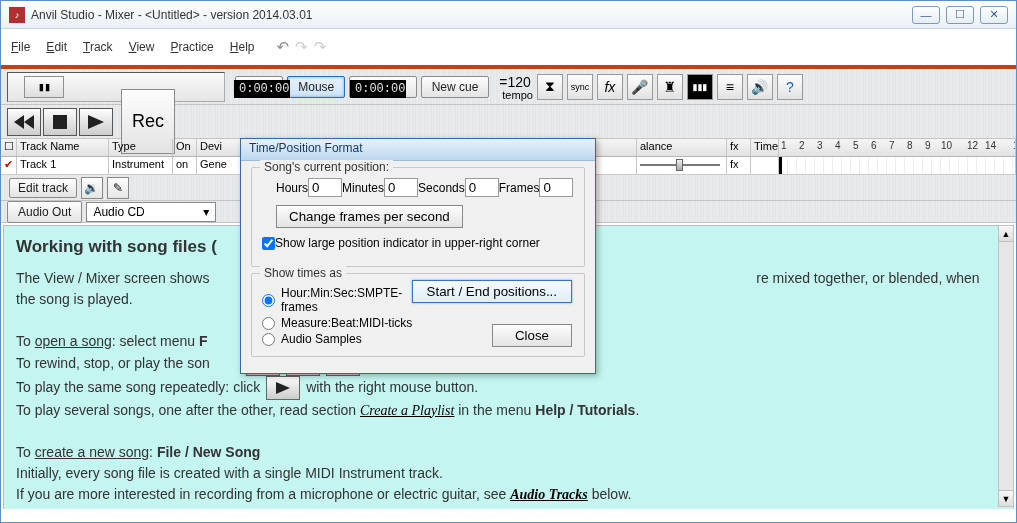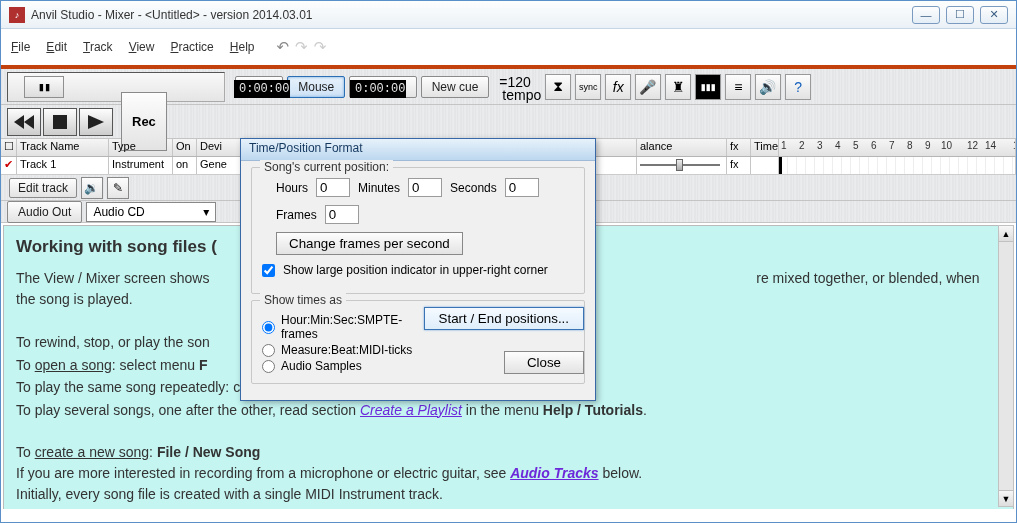--- a/index.html
+++ b/index.html
@@ -18,57 +18,57 @@
 .strip1 { height:36px; display:flex; align-items:center; padding:4px 6px; gap:4px; border-bottom:1px solid #c4c4c4;}
 .rewbox { border:1px inset #aaa; background:linear-gradient(#f9f9f9,#e5e5e5); width:218px; height:30px; display:flex; align-items:center; justify-content:flex-start; padding-left:16px;}
 .pausebtn { width:40px;height:22px;border:1px solid #8f8f8f;background:linear-gradient(#fbfbfb,#ddd);display:flex;align-items:center;justify-content:center;font-family:monospace;letter-spacing:-1px;}
 .btn { border:1px solid #8a8a8a; background:linear-gradient(#fdfdfd,#e3e3e3); padding:3px 10px; border-radius:2px; font-size:12px; color:#222;}
 .btn.active { border:1px solid #2a6fb5; background:linear-gradient(#e7f1fb,#cde2f6); box-shadow:inset 0 0 3px #6fa6d9;}
 .timer { font-family:"Courier New",monospace; color:#e5e5e5; background:#000; padding:2px 5px; font-size:12px; letter-spacing:0; width:56px; text-align:center;}
 .tgroup { display:flex; align-items:center; gap:4px; margin-left:6px;}
 .toolicon { width:26px;height:26px;border:1px solid #999;background:linear-gradient(#fdfdfd,#e2e2e2);display:flex;align-items:center;justify-content:center;font-size:14px;}
 .strip2 { height:34px; display:flex; align-items:center; gap:8px; padding:2px 6px; border-bottom:1px solid #c4c4c4;}
 .transbtn { width:34px;height:28px;border:1px solid #555;background:linear-gradient(#fdfdfd,#ccc);display:flex;align-items:center;justify-content:center;}
-.recbtn { border:1px solid #8a8a8a; background:linear-gradient(#fdfdfd,#e3e3e3); padding:21px 10px; font-weight:bold; font-size:13px;}
+.recbtn { border:1px solid #8a8a8a; background:linear-gradient(#fdfdfd,#e3e3e3); padding:21px 10px; font-weight:normal; font-size:18px;}
 .trackhdr { height:18px; background:linear-gradient(#f5f5f5,#e2e2e2); border-bottom:1px solid #b5b5b5; display:flex; font-size:11px;}
 .trackhdr > div, .trackrow > div { border-right:1px solid #c6c6c6; padding:1px 3px; overflow:hidden; white-space:nowrap;}
 .trackrow { height:18px; background:#fff; border-bottom:1px solid #ccc; display:flex; font-size:11px;}
 .c-chk{width:16px;} .c-name{width:92px;} .c-type{width:64px;} .c-on{width:24px;} .c-dev{width:440px;} .c-bal{width:90px;} .c-fx{width:24px;} .c-time{width:28px;}
 .ruler { flex:1; display:flex; align-items:center; position:relative; border-right:none;}
 .rulernum { position:absolute; top:1px; font-size:10px; color:#333;}
 .editrow { height:26px; padding:3px 8px; display:flex; align-items:center; gap:4px; border-bottom:1px solid #c4c4c4;}
 .editrow .btn { padding:2px 8px;}
 .sqbtn { width:22px;height:22px;border:1px solid #888;background:linear-gradient(#fdfdfd,#e5e5e5);display:flex;align-items:center;justify-content:center;}
 .audiorow { height:22px; padding:1px 6px; display:flex; align-items:center; gap:4px; border-bottom:1px solid #c4c4c4;}
 .combo { border:1px solid #888; background:#fff; padding:1px 6px; width:130px; height:20px; display:flex; align-items:center; justify-content:space-between;}
 .content { position:relative; height:286px; overflow:hidden;}
 .doc { background:#c4f5f1; padding:8px 12px; height:100%; color:#333; font-size:14px; line-height:1.5; border:1px solid #bbb; margin:2px;}
 .doc h2 { font-size:17px; font-weight:bold; margin-bottom:8px;}
-.doc a { color:#6d28d9; text-decoration:underline; font-style:italic;}
+.doc a { color:#000000; text-decoration:underline; font-style:italic;font-family:Liberation Serif, serif;}
 .inlinebtn { display:inline-flex; vertical-align:middle; width:34px;height:24px;border:1px solid #666;background:linear-gradient(#fdfdfd,#ccc);align-items:center;justify-content:center; margin:0 2px;}
 .scrollbar-v { position:absolute; right:2px; top:2px; bottom:2px; width:16px; background:#e6e6e6; border:1px solid #c1c1c1;}
 .scrollbar-v .arr { height:16px; background:linear-gradient(#f7f7f7,#ddd); border-bottom:1px solid #c1c1c1; text-align:center; font-size:9px; line-height:16px;}
 .scrollbar-v .arr.bot { position:absolute; bottom:0; left:0; right:0; border-top:1px solid #c1c1c1; border-bottom:none;}
 
 
 .dialog { position:absolute; left:240px; top:138px; width:356px; background:#f0f0f0; border:1px solid #3868a6; box-shadow:2px 2px 6px rgba(0,0,0,0.3);}
 .dlgtitle { height:22px; background:linear-gradient(#e7f2fb,#bcd7ef); color:#15385f; padding:2px 8px; font-size:12px; border-bottom:1px solid #9fbad6;}
 .dlgbody { padding:6px 10px 10px 10px;}
 .fieldset { border:1px solid #c8c8c8; border-radius:2px; padding:10px 10px 8px 10px; margin-bottom:6px; position:relative;}
 .fieldset .legend { position:absolute; top:-8px; left:8px; background:#f0f0f0; padding:0 4px; font-size:12px; color:#333;}
-.frow { display:flex; align-items:center; gap:8px; flex-wrap:wrap; margin-bottom:8px;}
+.frow { display:flex; align-items:center; gap:0; flex-wrap:wrap; margin-bottom:8px;}
 .frow label { font-size:12px;}
 .tinput { width:34px; border:1px solid #9b9b9b; padding:1px 3px; background:#fff;}
 .chgbtn { border:1px solid #888; background:linear-gradient(#fdfdfd,#e3e3e3); padding:3px 12px;}
 .radio { display:flex; align-items:center; gap:6px; margin:2px 0; font-size:12px;}
 .radio input { margin:0;}
-.dlgright { position:absolute; right:0; top:0;padding-left:40px;}
+.dlgright { position:absolute; right:12px; top:0;padding-left:40px;}
 .startend { border:1px solid #3a74b5; background:linear-gradient(#f5faff,#dfeefb); padding:3px 14px; box-shadow:0 0 2px #6fa6d9;}
 .close { border:1px solid #888; background:linear-gradient(#fdfdfd,#e3e3e3); padding:3px 22px;}
-.tempolbl { font-size:14px; line-height:10px; text-align:left; margin-left:3px;}
+.tempolbl { font-size:11px; line-height:10px; text-align:left; margin-left:3px;}
 svg { display:block;}
 .balslider { width:80px; height:14px; position:relative;}
 .balslider .track { position:absolute; top:6px; left:0; right:0; height:2px; background:#777;}
 .balslider .thumb { position:absolute; top:1px; left:36px; width:7px; height:12px; background:linear-gradient(#eee,#aaa); border:1px solid #666;}
 </style>
 </head>
 <body>
 
 <div class="window">
 
@@ -208,53 +208,53 @@
       </div>
   </div>
 
   <div class="content">
     <div class="doc">
       <h2>Working with song files (</h2>
       <p><span>The View / Mixer screen shows</span>
         <span style="visibility:hidden">xxxxxxxxxxxxxxxxxxxxxxxxxxxxxxxxxxxxxxxxxxxxxxxxxxxxxxxxxxxxxxxxxxxxxxxxxxxxx</span>
         <span>re mixed together, or blended, when the song is played.</span></p>
       <br>
+      <p><span>To </span><u>open a song</u><span>: select menu </span><b>F</b></p>
       <p><span>To rewind, stop, or play the son</span>
         <span style="display:inline-flex;gap:2px;vertical-align:middle;margin-left:30px">
           <span class="inlinebtn">
               <svg width="16" height="12">
                 <polygon points="8,0 0,6 8,12" fill="#222"></polygon>
                 <polygon points="16,0 8,6 16,12" fill="#222"></polygon>
               </svg>
             </span>
           <span class="inlinebtn">
               <svg width="12" height="12">
                 <rect width="12" height="12" fill="#222"></rect>
               </svg>
             </span>
           <span class="inlinebtn">
               <svg width="14" height="12">
                 <polygon points="0,0 14,6 0,12" fill="#222"></polygon>
               </svg>
             </span>
         </span>
       </p>
-      <p><span>To </span><u>open a song</u><span>: select menu </span><b>F</b></p>
       <p><span>To play the same song repeatedly: click </span>
         <span class="inlinebtn">
             <svg width="14" height="12">
               <polygon points="0,0 14,6 0,12" fill="#222"></polygon>
             </svg>
           </span>
         <span> with the right mouse button.</span></p>
       <p><span>To play several songs, one after the other, read section </span><a href="#">Create a Playlist</a><span> in the menu </span><b>Help / Tutorials</b><span>.</span></p>
       <br>
       <p><span>To </span><u>create a new song</u><span>: </span><b>File / New Song</b></p>
+      <p>Initially, every song file is created with a single MIDI Instrument track.</p>
       <p><span>If you are more interested in recording from a microphone or electric guitar, see </span><a href="#" style="font-weight:bold">Audio Tracks</a><span> below.</span></p>
-      <p>Initially, every song file is created with a single MIDI Instrument track.</p>
     </div>
     <div class="scrollbar-v">
       <div class="arr">▲</div>
       <div class="arr bot">▼</div>
     </div>
   </div>
 </div>
 
 <div class="dialog">
   <div class="dlgtitle">Time/Position Format</div>

